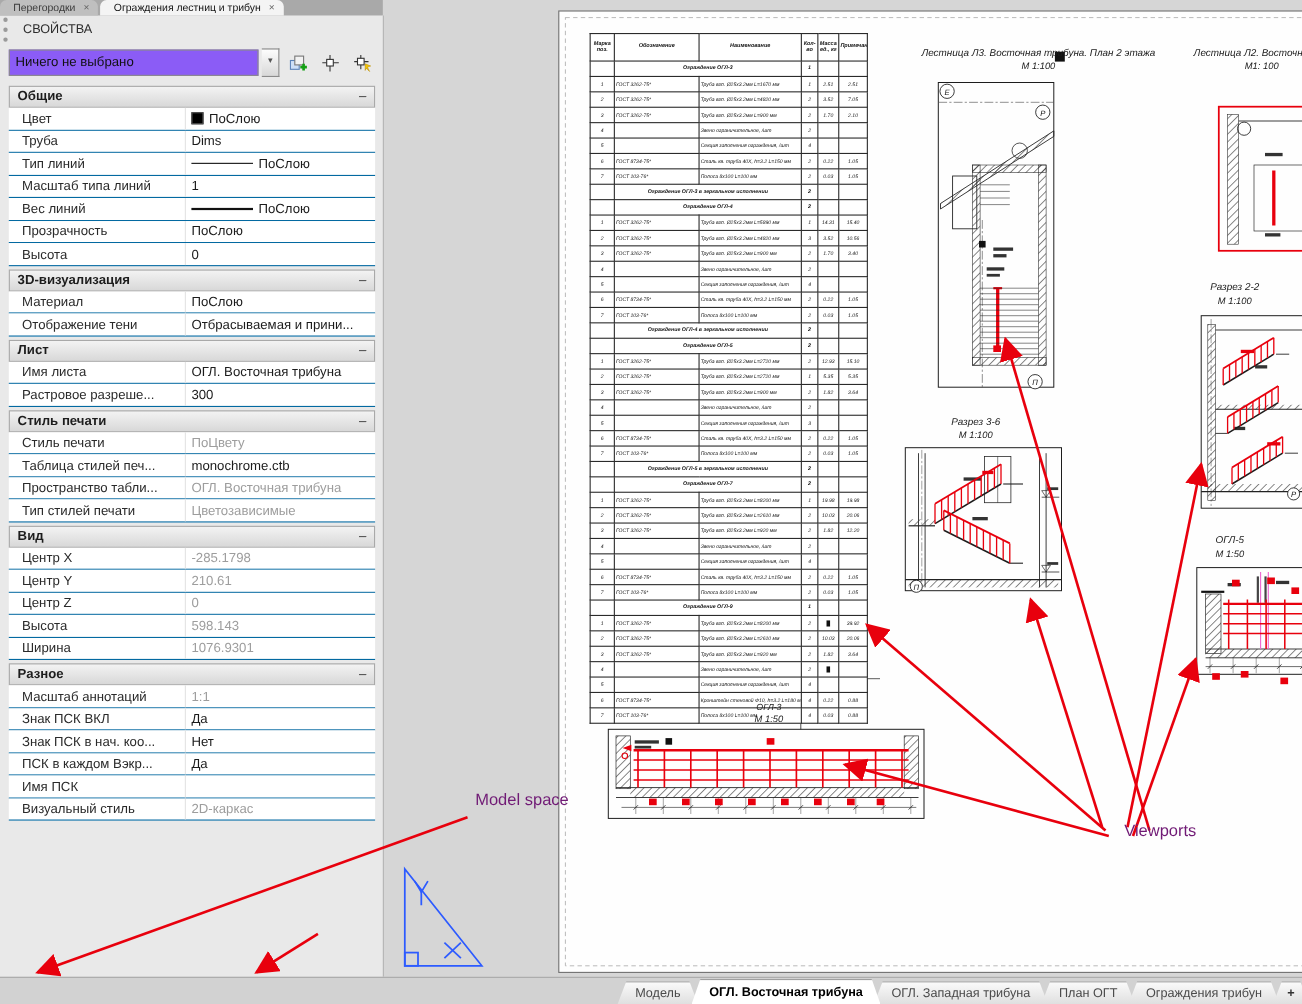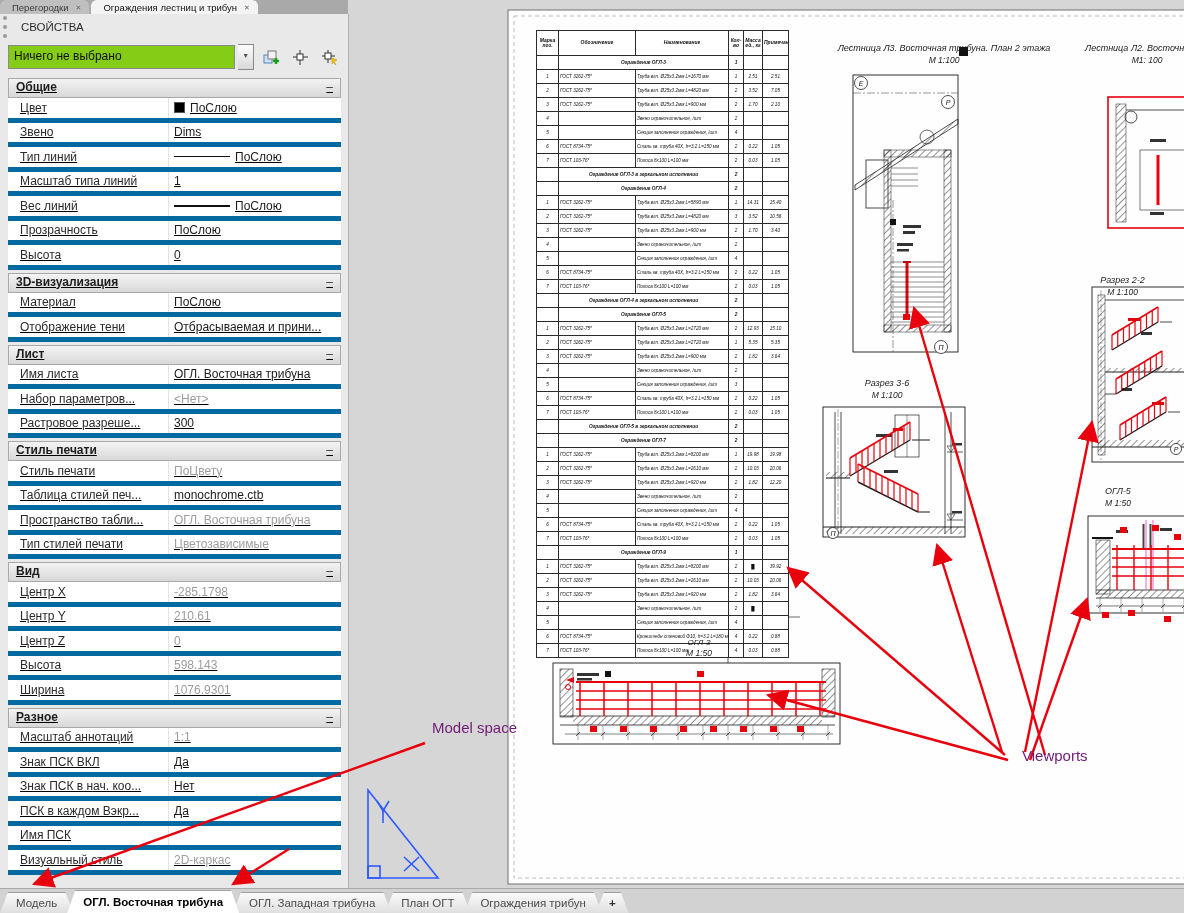--- a/index.html
+++ b/index.html
@@ -13,34 +13,34 @@
         padding:0 8px 0 12px;border-radius:6px 6px 0 0;margin-right:2px;display:flex;gap:7px;align-items:center;white-space:nowrap;}
   .ftab.on{background:#f4f4f4;color:#111;}
   .ftab .x{font-size:7px;color:#666;}
 
   
   #palette{position:absolute;left:0;top:14px;width:348px;bottom:25px;background:#e9e9e9;
            border-right:1px solid #b2b2b2;z-index:15;}
   #pal-header{height:22px;line-height:22px;font-size:11.5px;color:#2c2c2c;padding-left:14px;
               border-left:4px dotted #9a9a9a;margin:2px 0 0 3px;}
   #pal-toolbar{display:flex;align-items:center;padding:6px 6px 4px 8px;gap:3px;}
-  #combo{width:232px;height:22px;background:#84cc16;border:1px solid #8a8a8a;font-size:12px;
+  #combo{width:232px;height:22px;background:#8b5cf6;border:1px solid #8a8a8a;font-size:12px;
          line-height:20px;padding:0 5px;color:#111;white-space:nowrap;overflow:hidden;}
   #combo-arrow{width:16px;height:24px;border:1px solid #8a8a8a;border-left:none;
                background:linear-gradient(#fdfdfd,#d8d8d8);text-align:center;font-size:7px;
                line-height:22px;color:#555;}
   .tbtn{width:24px;height:24px;display:flex;align-items:center;justify-content:center;
         border:1px solid transparent;margin-left:2px;}
-  #pal-sections{position:absolute;left:8px;right:7px;top:64px;text-decoration:underline;}
+  #pal-sections{position:absolute;left:8px;right:7px;top:64px;}
   .psec{margin-bottom:3px;}
   .sech{height:18px;background:linear-gradient(#f3f3f3,#d8d8d8);border:1px solid #a9a9a9;
         font-weight:bold;font-size:12px;line-height:17px;padding:0 7px;color:#1d1d1d;
         display:flex;justify-content:space-between;}
   .sech .min{font-weight:normal;color:#333;}
-  .prow{display:flex;height:19.5px;background:#fff;border-bottom:5px solid #0369a1;
+  .prow{display:flex;height:19.5px;background:#fff;border-bottom:1px solid #0369a1;
         font-size:12px;align-items:center;justify-content:center;}
   .plabel{width:148px;min-width:148px;padding-left:12px;color:#2a2a2a;border-right:1px solid #e3e3e3;
           white-space:nowrap;overflow:hidden;height:100%;display:flex;align-items:center;}
   .pvalue{flex:1;padding-left:5px;color:#1b1b1b;white-space:nowrap;overflow:hidden;display:flex;
           align-items:center;gap:5px;height:100%;}
   .prow.ro .pvalue{color:#9d9d9d;}
   .sw{width:9px;height:9px;display:inline-block;border:1px solid #555;}
   .ln{display:inline-block;width:56px;border-top:1.6px solid #111;}
   .ln.thick{border-top-width:2.6px;}
 
@@ -58,21 +58,21 @@
   #spec-table td,#spec-table th{border:0.6px solid #2b2b2b;font-size:4.6px;line-height:1.1;
               padding:0 1px;overflow:hidden;white-space:nowrap;height:13px;color:#111;
               font-style:italic;}
   #spec-table th{font-size:5px;height:24px;white-space:normal;text-align:center;font-weight:bold;}
   #spec-table td.c{text-align:center;}
   #spec-table tr.sec td{font-weight:bold;text-align:center;font-size:4.8px;}
 
   
   #layouttabs{position:absolute;left:0;bottom:0;width:100%;height:25px;background:#d2d2d2;
               border-top:1px solid #a9a9a9;display:flex;align-items:flex-end;padding-left:0;
-              box-sizing:border-box;z-index:20;}
+              box-sizing:border-box;z-index:20;justify-content:flex-end;}
   .ltab{height:20px;line-height:20px;padding:0 16px;font-size:11.5px;color:#4a4a4a;
         background:linear-gradient(#fafafa,#dfdfdf);margin-right:-6px;position:relative;
         clip-path:polygon(8px 0,calc(100% - 8px) 0,100% 100%,0 100%);
         border-top:1px solid #9f9f9f;}
   .ltab.on{background:#fff;font-weight:bold;color:#000;z-index:2;height:22px;line-height:22px;}
   .ltab.plus{padding:0 13px;font-weight:bold;color:#333;}
 
   
   #anno{position:absolute;left:0;top:0;z-index:40;pointer-events:none;}
   .redlbl{position:absolute;color:#701a75;font-size:15px;z-index:41;pointer-events:none;}
@@ -746,21 +746,21 @@
   </table>
 
   <div class="viewtitle" style="left:482px;top:43px;width:228px;">
     <div>Лестница Л3. Восточная трибуна. План 2 этажа</div>
       <div class="scale">М 1:100</div>
   </div>
   <div class="viewtitle" style="left:724px;top:43px;width:150px;">
     <div>Лестница Л2. Восточная тр</div>
       <div class="scale">М1: 100</div>
   </div>
-  <div class="viewtitle" style="left:712px;top:256px;width:125px;margin-top:19px;">
+  <div class="viewtitle" style="left:712px;top:256px;width:125px;">
     <div>Разрез 2-2</div>
       <div class="scale">М 1:100</div>
   </div>
   <div class="viewtitle" style="left:480px;top:378px;width:118px;">
     <div>Разрез 3-6</div>
       <div class="scale">М 1:100</div>
   </div>
   <div class="viewtitle" style="left:720px;top:486px;width:100px;">
     <div>ОГЛ-5</div>
       <div class="scale">М 1:50</div>
@@ -807,21 +807,21 @@
           <span class="min">–</span>
         </div>
         <div class="prow">
           <div class="plabel">Цвет</div>
           <div class="pvalue">
             <span class="sw" style="background: rgb(0, 0, 0);"></span>
             <span>ПоСлою</span>
           </div>
         </div>
         <div class="prow">
-          <div class="plabel">Звено</div>
+          <div class="plabel">Труба</div>
           <div class="pvalue">
             <span>Dims</span>
           </div>
         </div>
         <div class="prow">
           <div class="plabel">Тип линий</div>
           <div class="pvalue">
             <span class="ln thin"></span>
             <span>ПоСлою</span>
           </div>
@@ -872,26 +872,20 @@
       </div>
       <div class="psec">
         <div class="sech">
           <span>Лист</span>
           <span class="min">–</span>
         </div>
         <div class="prow">
           <div class="plabel">Имя листа</div>
           <div class="pvalue">
             <span>ОГЛ. Восточная трибуна</span>
-          </div>
-        </div>
-        <div class="prow ro">
-          <div class="plabel">Набор  параметров...</div>
-          <div class="pvalue">
-            <span>&lt;Нет&gt;</span>
           </div>
         </div>
         <div class="prow">
           <div class="plabel">Растровое  разреше...</div>
           <div class="pvalue">
             <span>300</span>
           </div>
         </div>
       </div>
       <div class="psec">

